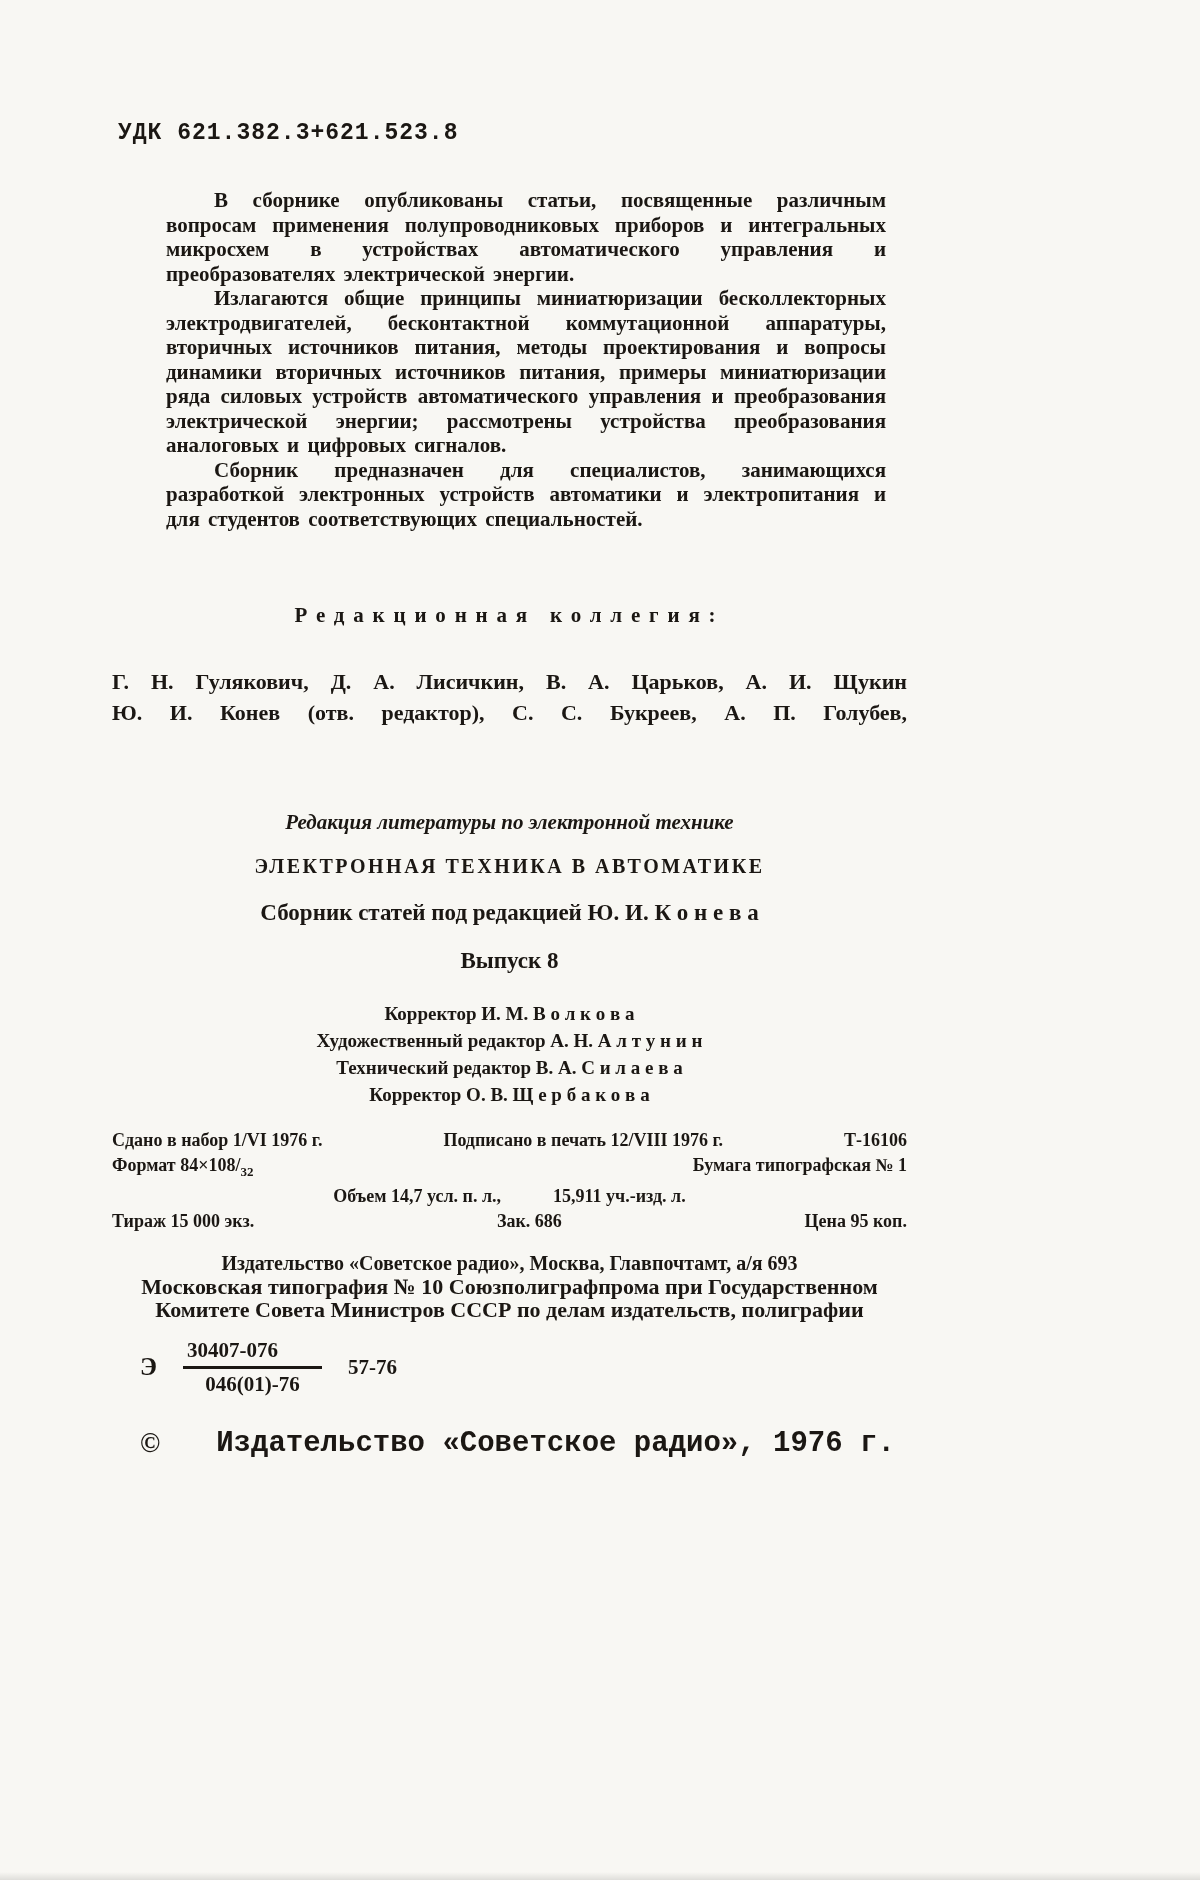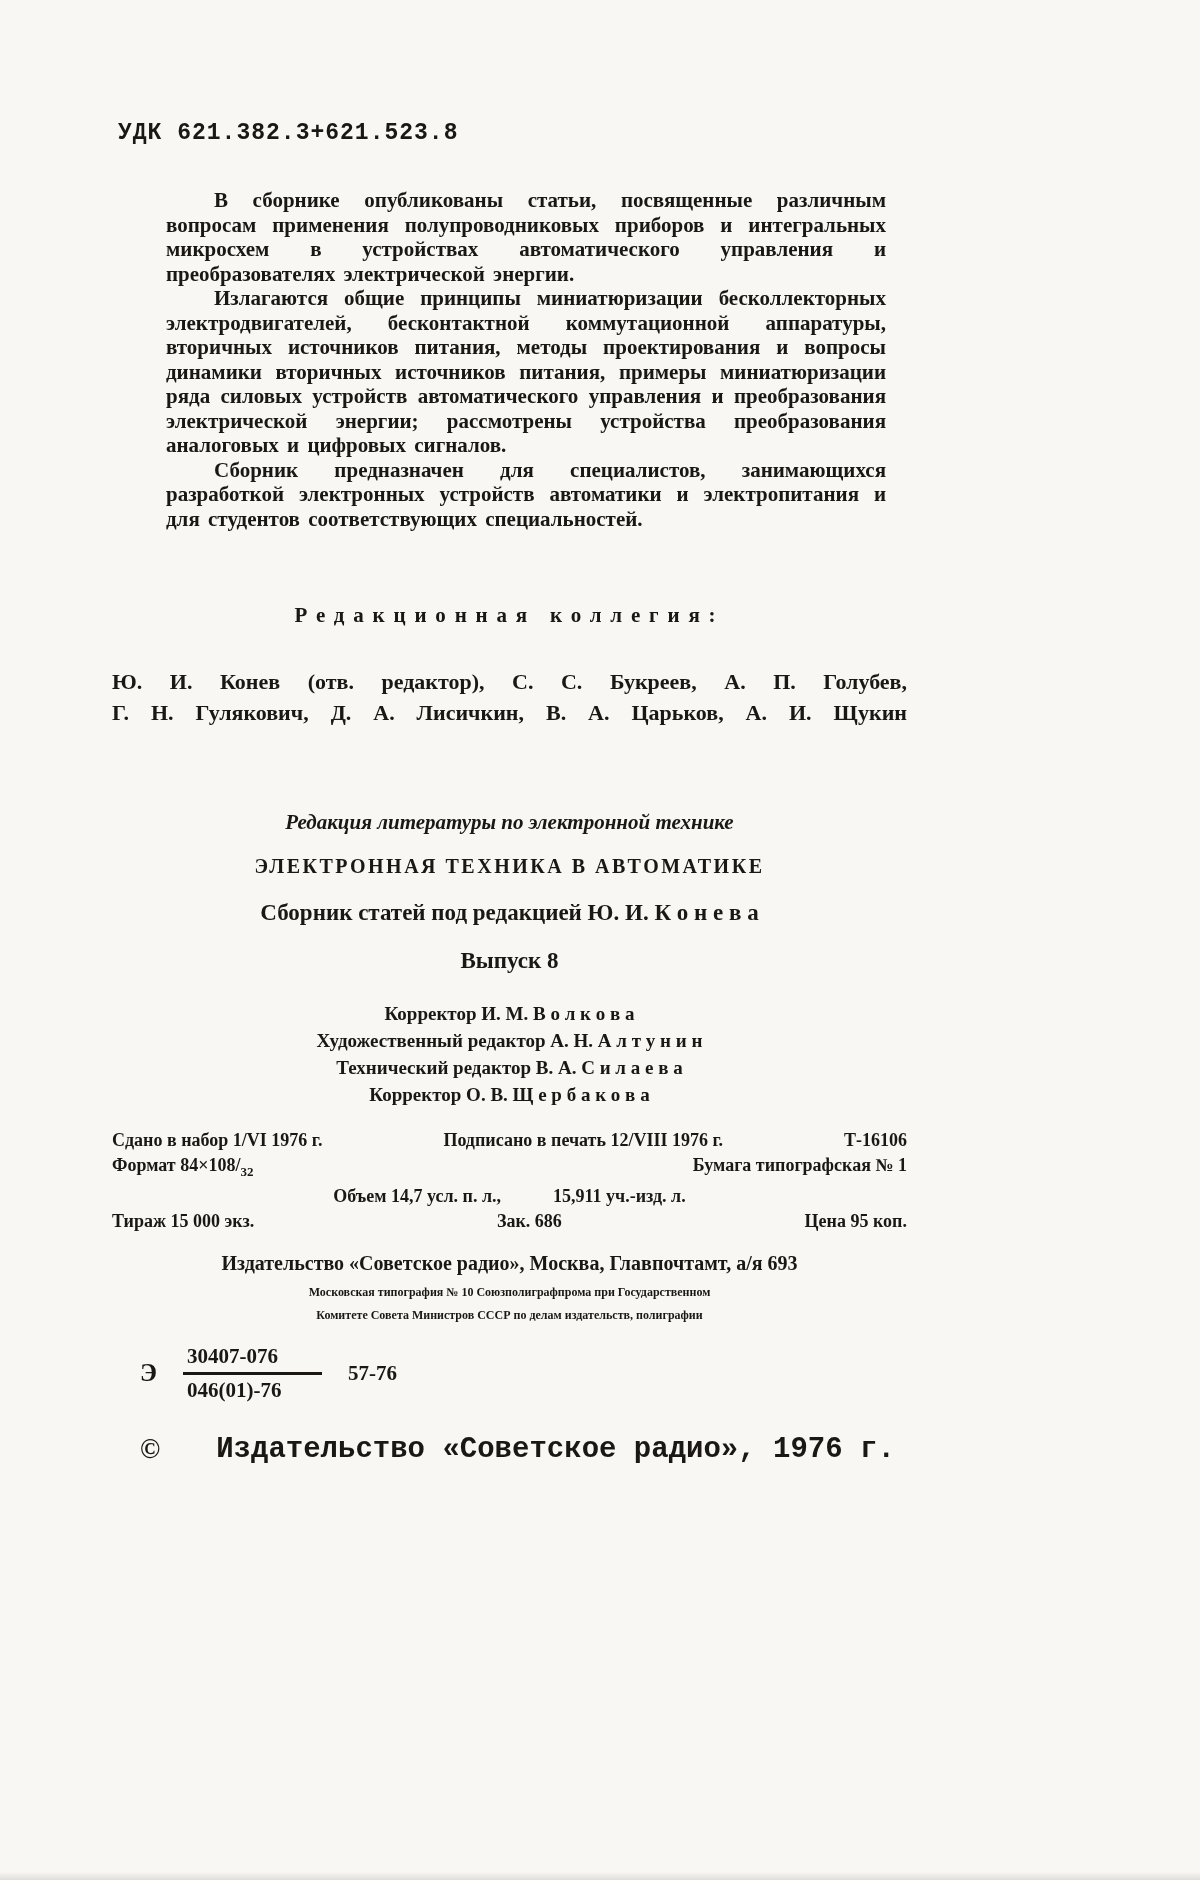--- a/index.html
+++ b/index.html
@@ -111,41 +111,42 @@
   sub.format-sub {
     font-size: 13px;
   }
   .publisher-line {
     margin-top: 18px;
     text-align: center;
     font-size: 20px;
     font-weight: bold;
   }
   .printer-block {
-    margin-top: 6px;
-    text-align: center;
-    font-size: 12px;
+    margin-top: 0;
+    text-align: center;
+    font-size: 22px;
     font-weight: bold;
     line-height: 23.5px;
   }
   .formula {
     margin-top: 16px;
     margin-left: 28px;
     display: flex;
     align-items: center;
     gap: 26px;
     font-size: 21px;
     font-weight: bold;
   }
   .formula-letter {
     font-size: 25px;
   }
   .fraction {
     display: inline-flex;
     flex-direction: column;
+    text-align: center;
   }
   .fraction .num {
     border-bottom: 3px solid #1b1713;
     padding: 0 44px 3px 4px;
     font-size: 21px;
   }
   .fraction .den {
     padding: 3px 4px 0 4px;
     font-size: 21px;
   }
@@ -186,22 +187,22 @@
 
   <div class="annotation">
     <p>В сборнике опубликованы статьи, посвященные различным вопросам применения полупроводниковых приборов и интегральных микросхем в устройствах автоматического управления и преобразователях электрической энергии.</p>
     <p>Излагаются общие принципы миниатюризации бесколлекторных электродвигателей, бесконтактной коммутационной аппаратуры, вторичных источников питания, методы проектирования и вопросы динамики вторичных источников питания, примеры миниатюризации ряда силовых устройств автоматического управления и преобразования электрической энергии; рассмотрены устройства преобразования аналоговых и цифровых сигналов.</p>
     <p>Сборник предназначен для специалистов, занимающихся разработкой электронных устройств автоматики и электропитания и для студентов соответствующих специальностей.</p>
   </div>
 
   <div class="editorial-heading">Редакционная коллегия:</div>
 
   <div class="editorial-board">
+    <div class="board-line">Г. Н. Гулякович, Д. А. Лисичкин, В. А. Царьков, А. И. Щукин</div>
     <div class="board-line">Ю. И. Конев (отв. редактор), С. С. Букреев, А. П. Голубев,</div>
-    <div class="board-line">Г. Н. Гулякович, Д. А. Лисичкин, В. А. Царьков, А. И. Щукин</div>
   </div>
 
   <div class="series-line">Редакция литературы по электронной технике</div>
 
   <div class="series-title">ЭЛЕКТРОННАЯ ТЕХНИКА В АВТОМАТИКЕ</div>
 
   <div class="subtitle">Сборник статей под редакцией Ю. И. К о н е в а</div>
 
   <div class="issue">Выпуск 8</div>
 

